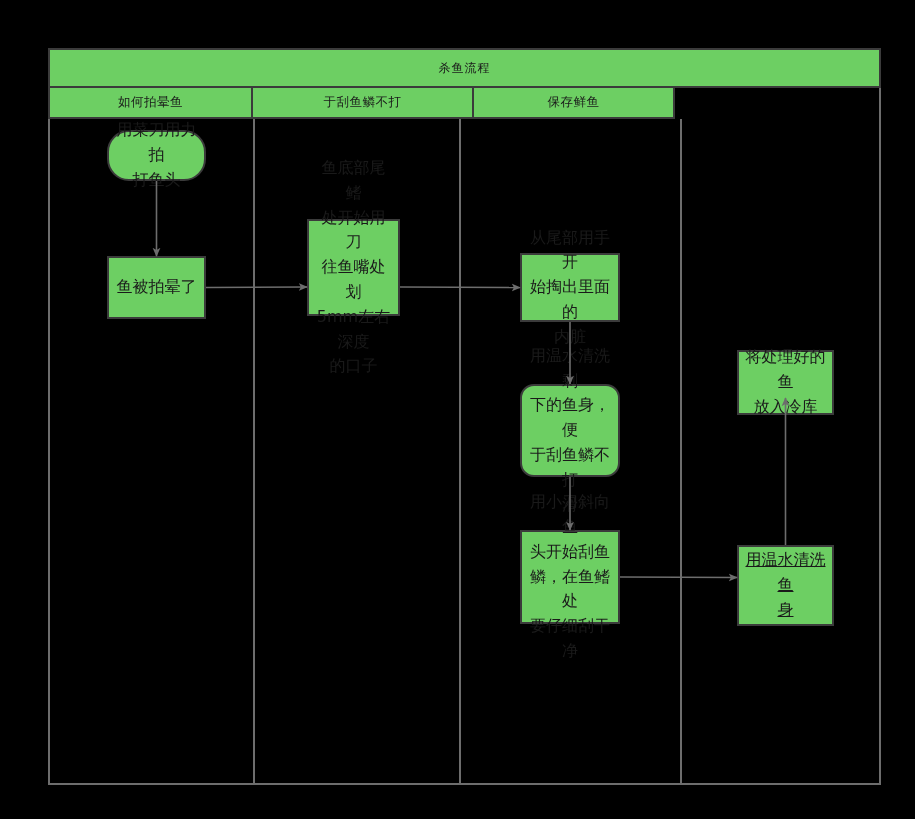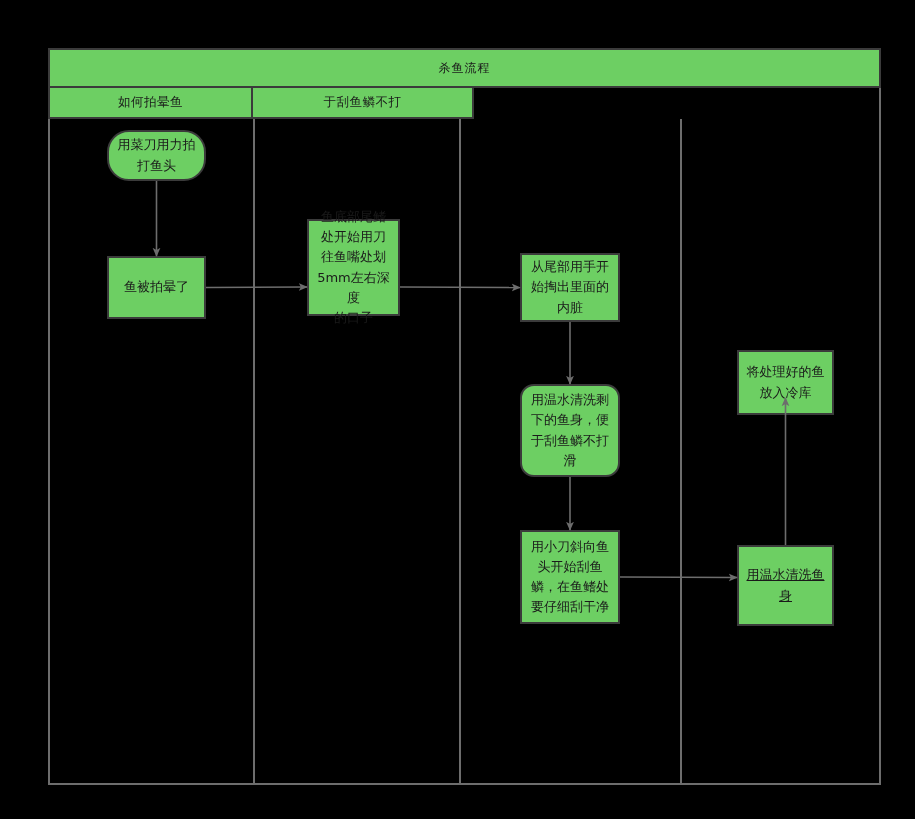--- a/index.html
+++ b/index.html
@@ -89,21 +89,21 @@
     background: #6d6d6d;
   }
 
   
   .node {
     position: absolute;
     box-sizing: border-box;
     background: #6dcf63;
     border: 2px solid #3b3b3b;
     color: #1a1a1a;
-    font-size: 13px;
+    font-size: 16px;
     line-height: 1.55;
     display: flex;
     align-items: center;
     justify-content: center;
     text-align: center;
     padding: 2px 6px;
     white-space: pre-line;
   }
   .node.rounded {
     border-radius: 22px;
@@ -126,20 +126,23 @@
   <div class="pool"></div>
 
   <div class="pool-title">杀鱼流程</div>
 
   <div class="lane-headers" id="lane-headers">
       <div class="lane-header" style="width: 205px;">
         <span>如何拍晕鱼</span>
       </div>
       <div class="lane-header" style="width: 223px;">
         <span>于刮鱼鳞不打</span>
+      </div>
+      <div class="lane-header" style="width: 203px;">
+        <span>保存鲜鱼</span>
       </div>
     </div>
 
   <div class="lane-dividers" id="lane-dividers">
       <div class="lane-divider" style="left: 205px;"></div>
       <div class="lane-divider" style="left: 411px;"></div>
       <div class="lane-divider" style="left: 632px;"></div>
     </div>
 
   <div id="nodes-layer">

